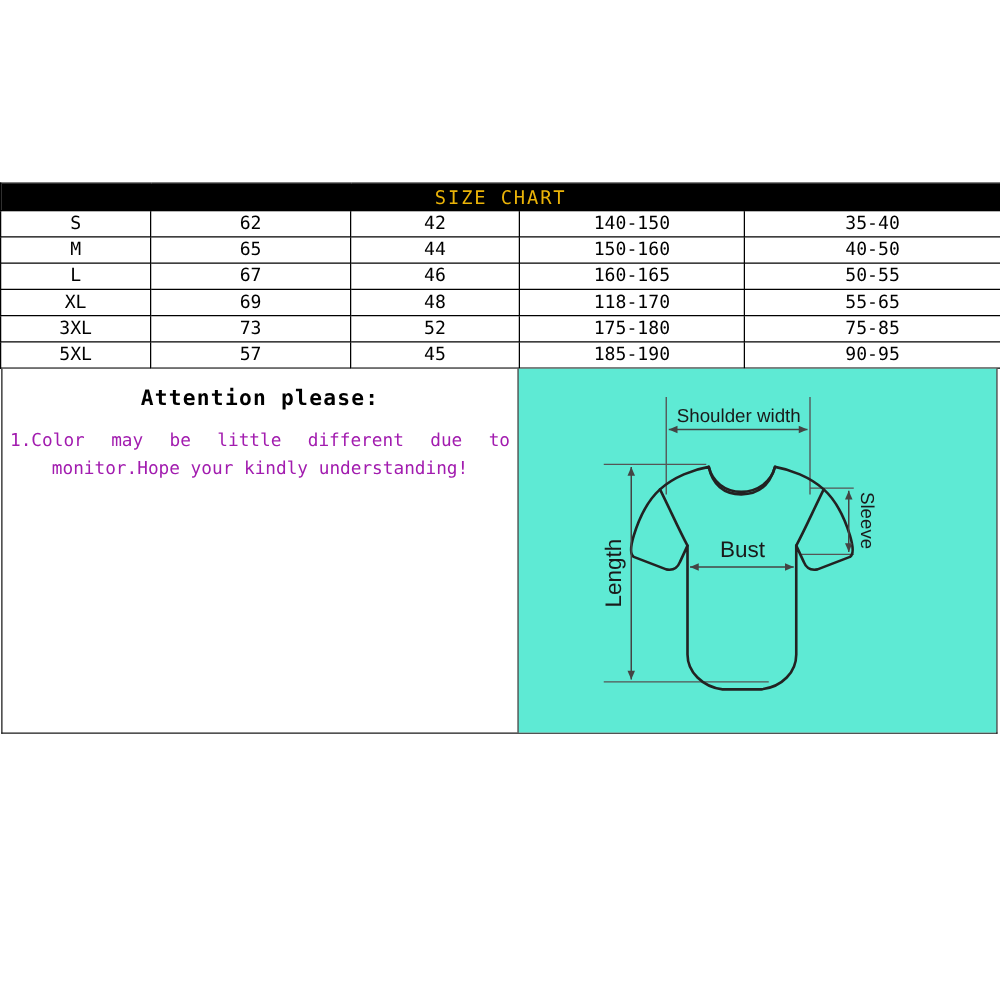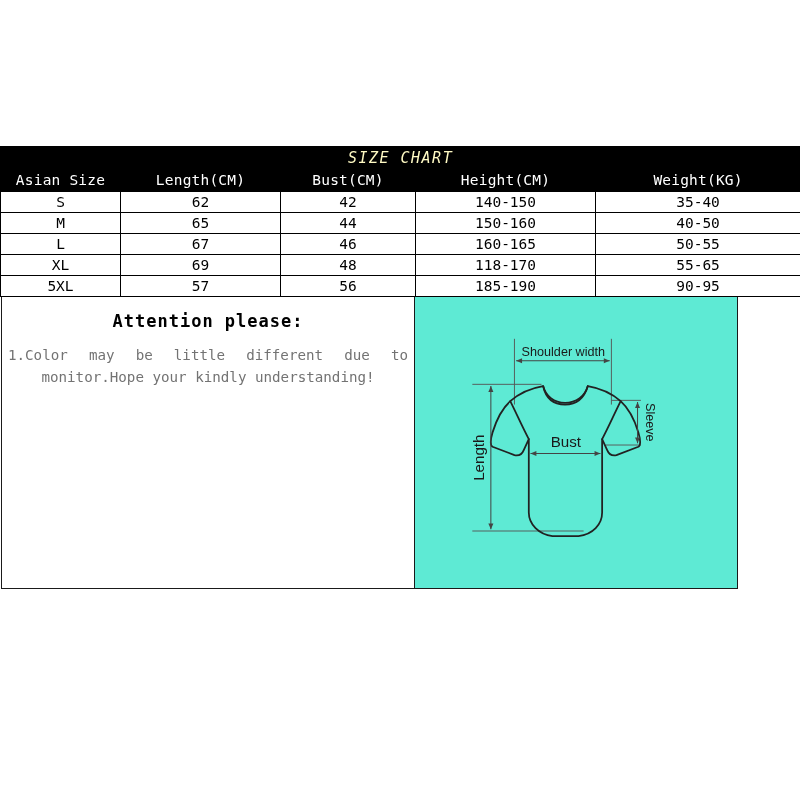--- a/index.html
+++ b/index.html
@@ -41,29 +41,28 @@
     border: 1px solid #000000;
     text-align: center;
     vertical-align: middle;
     font-family: "DejaVu Sans Mono", monospace;
     font-weight: 400;
     padding: 0;
   }
 
   .title-bar-cell {
     background: #000000;
-    color: #fef9c3;
+    color: #eab308;
     height: 21px;
     font-size: 15px;
     letter-spacing: 1.5px;
     border-left: 1px solid #000000;
     border-right: 1px solid #000000;
     border-top: 1px solid #000000;
     border-bottom: 1px solid #000000;
-    font-style: italic;
   }
 
   .head-cell {
     background: #000000;
     color: #ffffff;
     height: 22px;
     font-size: 14.5px;
     letter-spacing: 0.2px;
   }
 
@@ -77,21 +76,21 @@
   
   .col-size   { width: 120px; }
   .col-length { width: 160px; }
   .col-bust   { width: 135px; }
   .col-height { width: 180px; }
   .col-weight { width: 205px; }
 
   
   .lower-panel {
     display: flex;
-    width: 737px;
+    width: 797px;
     height: 292px;
     margin: 0 0 0 1px;
     border: 1.5px solid #1a1a1a;
     border-top: none;
     box-sizing: border-box;
     background: #ffffff;
   }
 
   .attention-pane {
     width: 413px;
@@ -107,21 +106,21 @@
     font-weight: 700;
     font-family: "DejaVu Sans Mono", monospace;
     letter-spacing: 1px;
     margin: 6px 0 14px 0;
     color: #000000;
   }
 
   .attn-para {
     font-size: 14.2px;
     line-height: 21.5px;
-    color: #737373;
+    color: #a21caf;
     font-family: "DejaVu Sans Mono", monospace;
     margin: 0 0 13px 0;
     text-align: justify;
     text-align-last: center;
     padding: 0 2px;
     white-space: pre-wrap;
   }
   .attn-para.p1 { text-indent: 0; }
 
   .diagram-pane {
@@ -179,27 +178,20 @@
       <col class="col-size">
         <col class="col-length">
         <col class="col-bust">
         <col class="col-height">
         <col class="col-weight">
     </colgroup>
     <thead>
       <tr>
         <td class="title-bar-cell" colspan="5">SIZE CHART</td>
       </tr>
-      <tr>
-        <th class="head-cell">Asian Size</th>
-        <th class="head-cell">Length(CM)</th>
-        <th class="head-cell">Bust(CM)</th>
-        <th class="head-cell">Height(CM)</th>
-        <th class="head-cell">Weight(KG)</th>
-      </tr>
     </thead>
     <tbody>
       <tr>
         <td class="data-cell">S</td>
         <td class="data-cell">62</td>
         <td class="data-cell">42</td>
         <td class="data-cell">140-150</td>
         <td class="data-cell">35-40</td>
       </tr>
       <tr>
@@ -217,23 +209,30 @@
         <td class="data-cell">50-55</td>
       </tr>
       <tr>
         <td class="data-cell">XL</td>
         <td class="data-cell">69</td>
         <td class="data-cell">48</td>
         <td class="data-cell">118-170</td>
         <td class="data-cell">55-65</td>
       </tr>
       <tr>
+        <td class="data-cell">3XL</td>
+        <td class="data-cell">73</td>
+        <td class="data-cell">52</td>
+        <td class="data-cell">175-180</td>
+        <td class="data-cell">75-85</td>
+      </tr>
+      <tr>
         <td class="data-cell">5XL</td>
         <td class="data-cell">57</td>
-        <td class="data-cell">56</td>
+        <td class="data-cell">45</td>
         <td class="data-cell">185-190</td>
         <td class="data-cell">90-95</td>
       </tr>
     </tbody>
   </table>
 
   <div class="lower-panel">
 
     <div class="attention-pane">
       <div class="attention-title">Attention please:</div>

